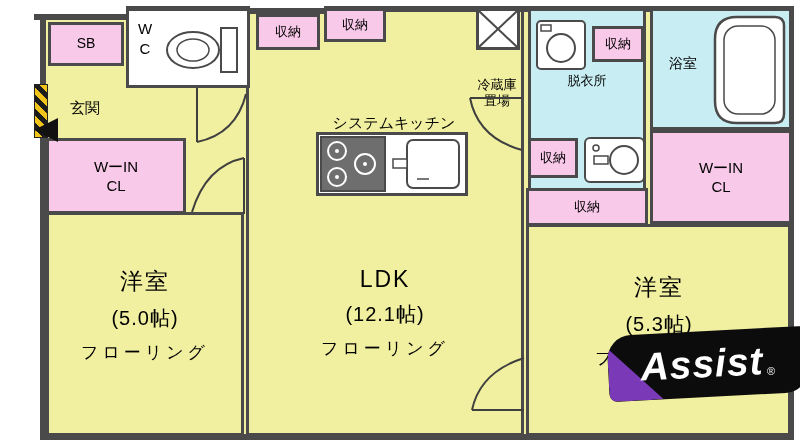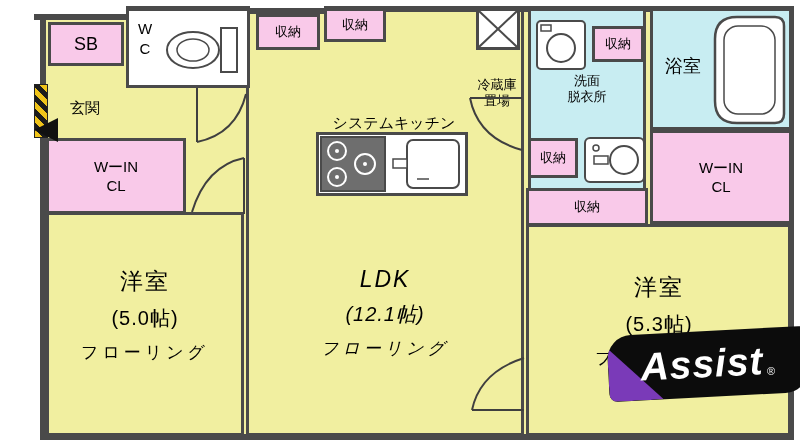--- a/index.html
+++ b/index.html
@@ -17,21 +17,21 @@
   .room {
     position:absolute; border:3px solid #4a4a4a;
     display:flex; flex-direction:column; align-items:center; justify-content:center;
     text-align:center;
   }
   .pink  { background:#f9c9e9; }
   .cyan  { background:#c8edf2; }
   .white { background:#ffffff; }
   .clear { background:transparent; }
   .s13 { font-size:13px; line-height:1.25; }
-  .s14 { font-size:18px; line-height:1.25; }
+  .s14 { font-size:14px; line-height:1.25; }
   .s15 { font-size:15px; line-height:1.3; }
   .lbl { position:absolute; text-align:center; }
   .room-lbl { position:absolute; left:0; right:0; text-align:center; }
   .room-lbl .name  { display:block; font-size:23px; letter-spacing:2px; }
   .room-lbl .size  { display:block; font-size:20px; margin-top:8px; letter-spacing:1px; }
   .room-lbl .floor { display:block; font-size:17px; margin-top:9px; letter-spacing:4px; }
   .stripes {
     position:absolute; left:34px; top:84px; width:14px; height:54px;
     background:repeating-linear-gradient(45deg,#f0c419 0 5px,#1c1c1c 5px 10px);
     border:1px solid #222;
@@ -56,21 +56,21 @@
   .logo-text sup { font-size:11px; font-weight:normal; margin-left:3px; transform:translateY(10px); }
 </style>
 </head>
 <body>
 
 <div class="plan">
 
   <div class="base"></div>
 
   <div class="room clear" style="left:246px;top:8px;width:278px;height:428px;">
-    <div class="room-lbl" style="top:255px;font-style:italic;">
+    <div class="room-lbl" style="top:255px;">
       <span class="name">LDK</span>
       <span class="size">(12.1帖)</span>
       <span class="floor">フローリング</span>
     </div>
   </div>
 
   <div class="room clear" style="left:46px;top:212px;width:198px;height:224px;">
     <div class="room-lbl" style="top:51px;">
       <span class="name">洋室</span>
       <span class="size">(5.0帖)</span>
@@ -126,21 +126,20 @@
   <div class="room cyan" style="left:528px;top:8px;width:118px;height:184px;">
     <svg class="abs" style="left:4px;top:8px;" width="52" height="52" viewBox="0 0 52 52">
       <rect x="2" y="2" width="48" height="48" rx="4" fill="#fff" stroke="#4a4a4a" stroke-width="2"></rect>
       <circle cx="26" cy="29" r="14" fill="none" stroke="#4a4a4a" stroke-width="2"></circle>
       <rect x="6" y="6" width="10" height="6" fill="none" stroke="#4a4a4a" stroke-width="1.5"></rect>
     </svg>
     <div class="room pink s13" style="left:61px;top:15px;width:52px;height:36px;">
       <span>収納</span>
     </div>
     <div class="lbl s13" style="left:0;top:62px;width:112px;">
-      <span style="display:block">洗面</span>
       <span style="display:block">脱衣所</span>
     </div>
     <div class="room pink s13" style="left:-3px;top:127px;width:50px;height:40px;">
       <span>収納</span>
     </div>
     <svg class="abs" style="left:53px;top:121px;" width="62" height="56" viewBox="0 0 62 56">
       <rect x="1" y="6" width="59" height="44" rx="5" fill="#fff" stroke="#4a4a4a" stroke-width="2"></rect>
       <circle cx="40" cy="28" r="14" fill="none" stroke="#4a4a4a" stroke-width="2"></circle>
       <rect x="10" y="24" width="14" height="8" fill="none" stroke="#4a4a4a" stroke-width="1.5"></rect>
       <circle cx="12" cy="16" r="3" fill="none" stroke="#4a4a4a" stroke-width="1.5"></circle>

